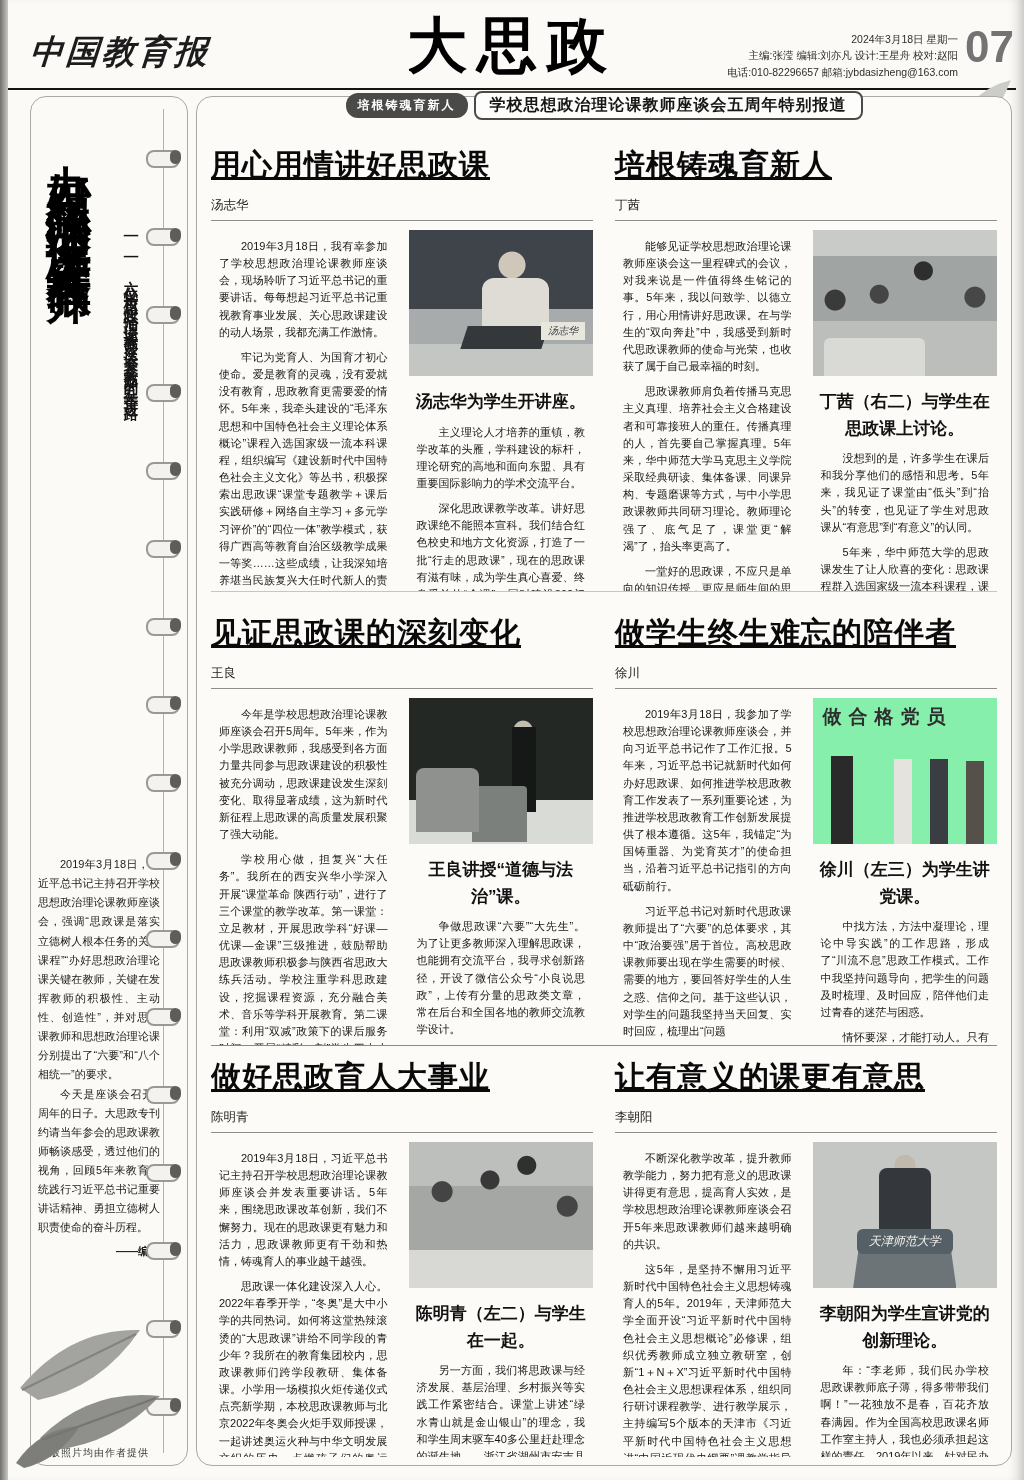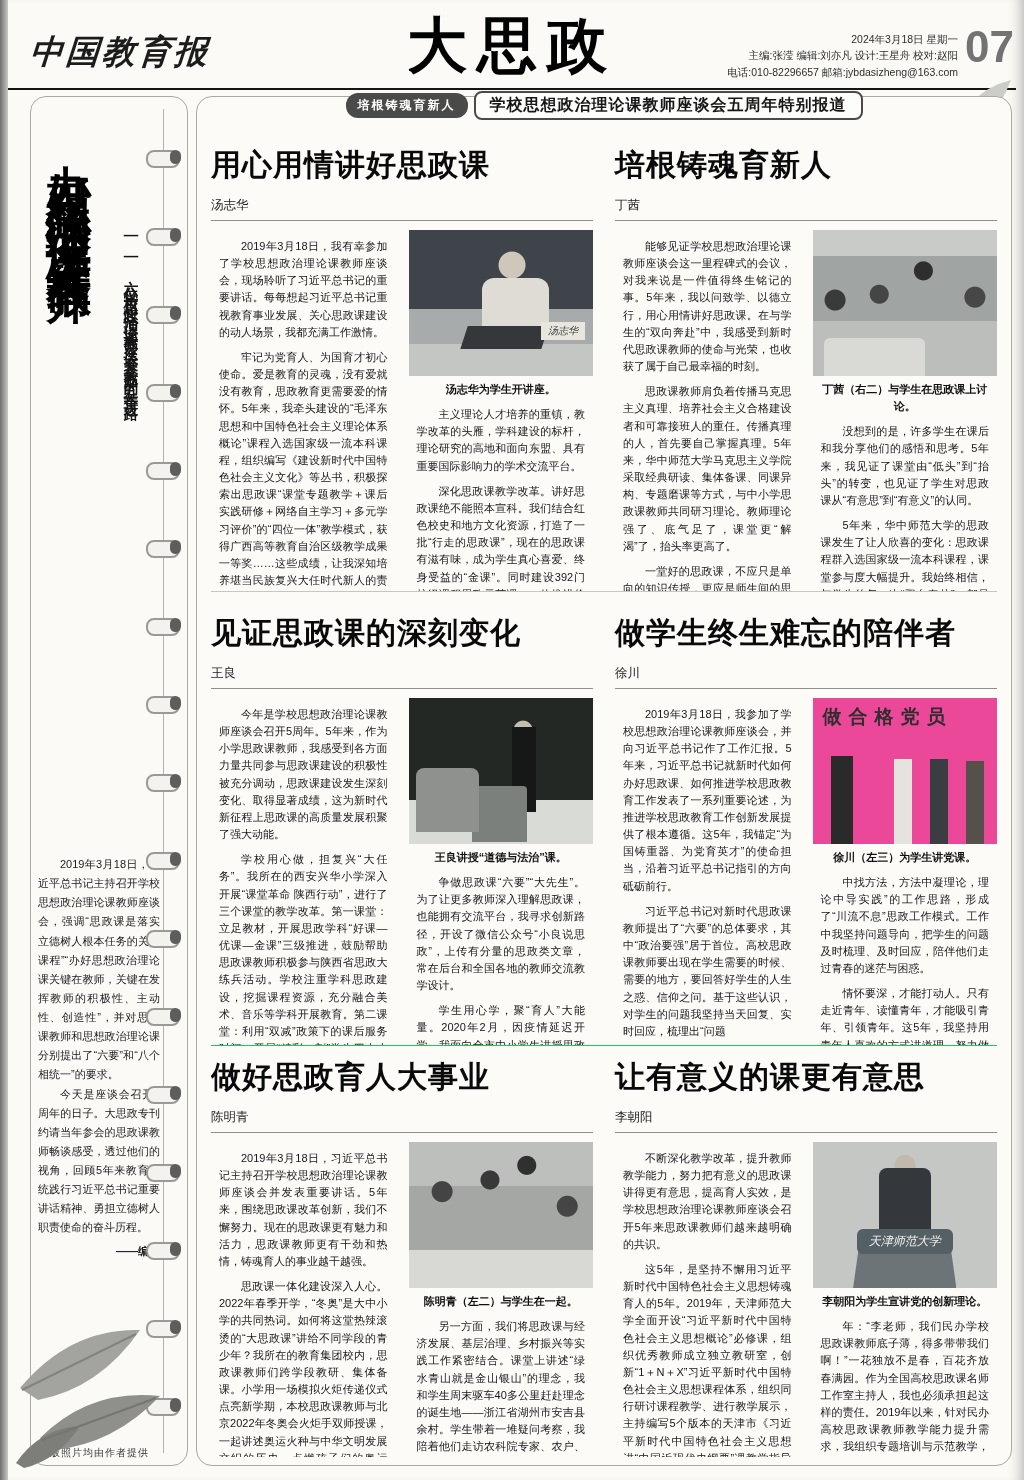--- a/index.html
+++ b/index.html
@@ -46,29 +46,29 @@
         padding:4px 12px;border-radius:12px;letter-spacing:2px;vertical-align:middle;}
   .badge2{display:inline-block;background:#fdfdfb;border:2px solid #4a4a48;color:#171717;font-size:16px;
         font-weight:700;padding:2px 14px;border-radius:8px;margin-left:6px;letter-spacing:1px;vertical-align:middle;}
 
   
   .rows{position:absolute;top:38px;left:14px;right:14px;bottom:8px;display:flex;flex-direction:column;}
   .article-row{display:grid;grid-template-columns:1fr 1fr;column-gap:22px;overflow:hidden;}
   .row1{height:456px;}
   .row2{height:442px;border-top:1px solid #c7c6c2;padding-top:11px;}
   .row3{flex:1;border-top:1px solid #22c55e;padding-top:1px;}
-  .headline{font-size:30px;font-weight:900;letter-spacing:1px;margin:10px 0 11px;color:#0a0a0a;white-space:nowrap;}
+  .headline{font-size:30px;font-weight:900;letter-spacing:1px;margin:10px 0 11px;color:#0a0a0a;white-space:nowrap;text-decoration:underline;}
   .byline{font-size:12.5px;color:#222;padding-bottom:6px;border-bottom:1px solid #8f8e8a;margin-bottom:9px;}
   .art-cols{display:flex;gap:13px;}
   .bcol{flex:1 1 0;min-width:0;font-size:11px;line-height:1.56;text-align:justify;color:#161616;}
   .bcol p{margin:8px;text-indent:2em;}
-  .caption{font-size:11px;font-weight:700;text-align:center;margin:5px 0 7px;text-indent:0;color:#111;}
-
-  
-  .photo{height:146px;position:relative;background:#ec4899;overflow:hidden;}
+  .caption{font-size:17px;font-weight:700;text-align:center;margin:13px 0 7px;text-indent:0;color:#111;}
+
+  
+  .photo{height:146px;position:relative;background:#86efac;overflow:hidden;}
   .ph1{background:radial-gradient(circle at 56% 24%,#cfc7ba 0 13px,transparent 14px),
        linear-gradient(180deg,#3f444a 0 54%,#a7abac 54% 78%,#c4c6c3 78% 100%);}
   .ph1::after{content:"";position:absolute;left:40%;top:33%;width:36%;height:36%;
        background:#dedcd5;border-radius:12px 12px 0 0;}
   .ph1::before{content:"";position:absolute;left:30%;bottom:18%;width:44%;height:16%;
        background:#35383b;transform:skewX(-18deg);z-index:2;}
   .ph2{background:radial-gradient(circle at 12% 48%,#3a3a3a 0 10px,transparent 11px),
        radial-gradient(circle at 36% 44%,#454545 0 9px,transparent 10px),
        radial-gradient(circle at 60% 28%,#2e2e2e 0 9px,transparent 10px),
        radial-gradient(circle at 88% 46%,#474747 0 10px,transparent 11px),

